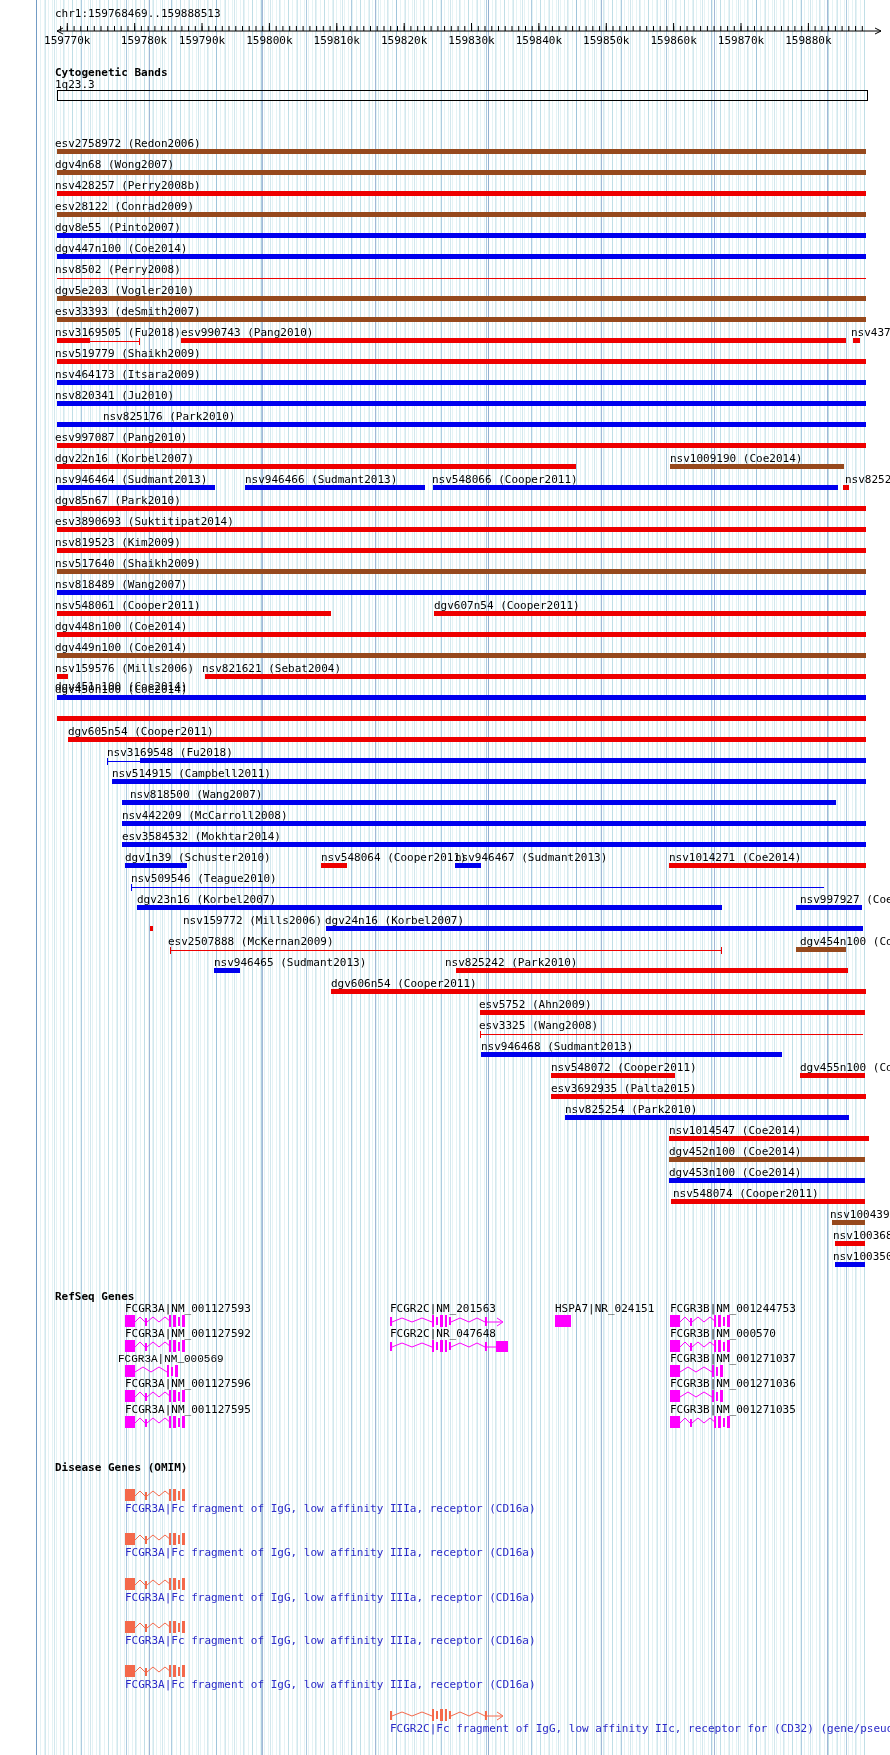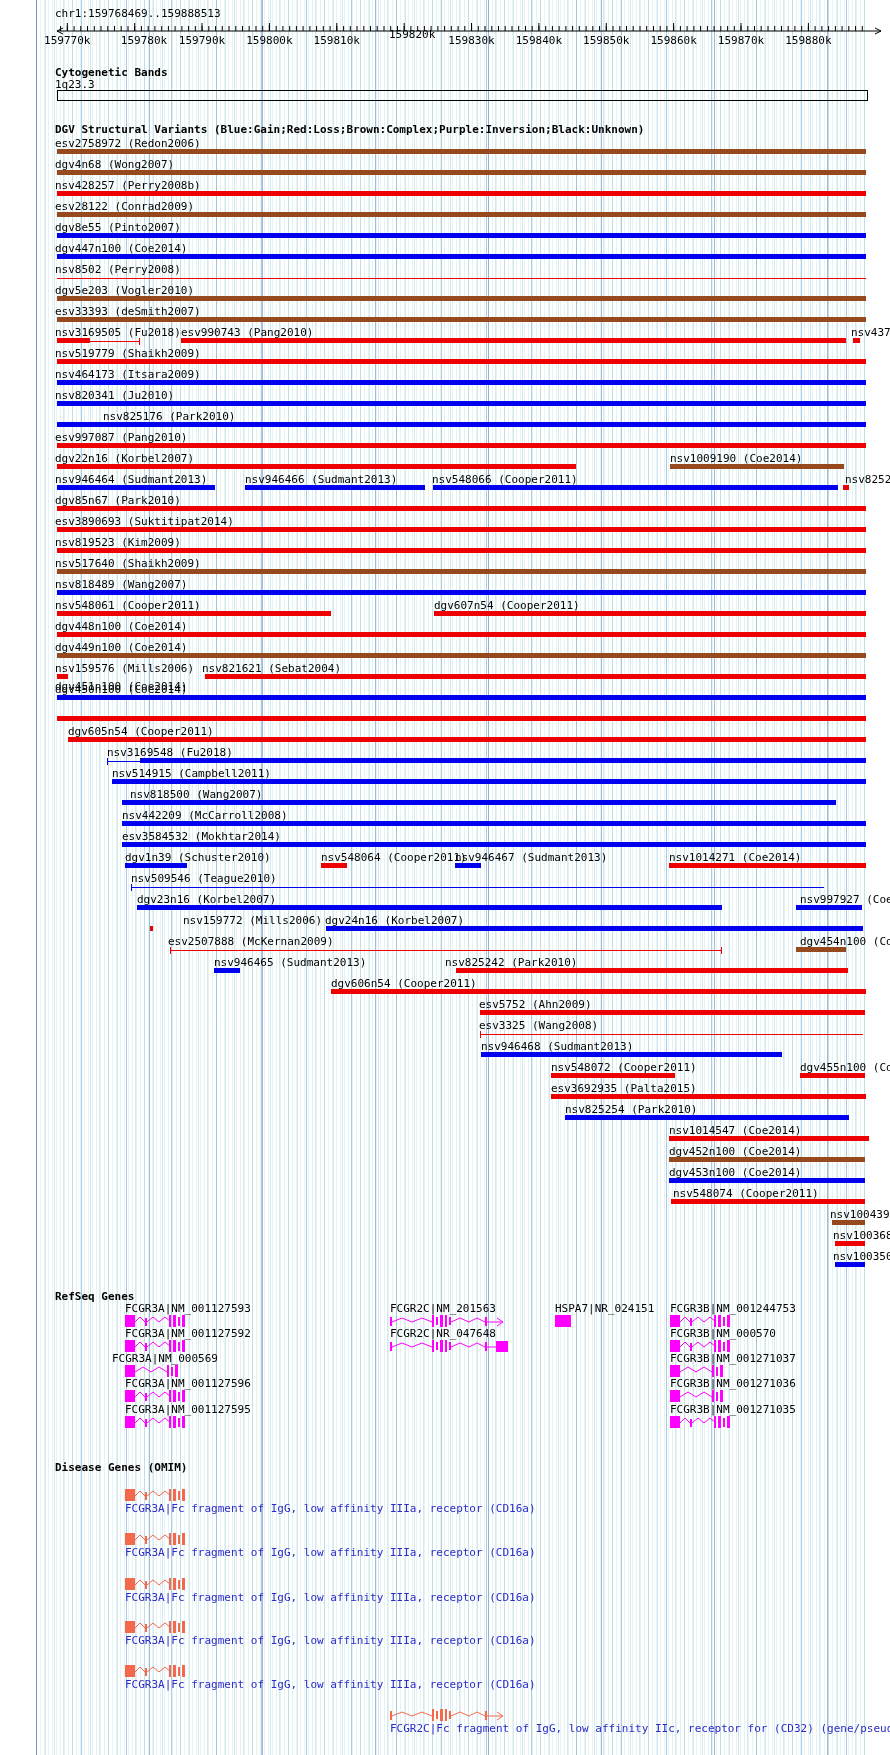--- a/index.html
+++ b/index.html
@@ -160,34 +160,33 @@
       <path d="M673.6 31 V23" stroke="#000000"></path>
       <path d="M741.0 31 V23" stroke="#000000"></path>
       <path d="M808.4 31 V23" stroke="#000000"></path>
     </svg>
   <div id="ruler-labels"></div>
 
   <div class="abs hdr" style="left:55px;top:67px;">Cytogenetic Bands</div>
   <div class="abs" style="left:55px;top:79px;">1q23.3</div>
   <div class="bandbox"></div>
 
-  <div class="abs hdr" style="left:55px;top:124px;">DGV Structural Variants (Blue:Gain;Red:Loss;Brown:Complex;Purple:Inversion;Black:Unknown)</div>
   <div id="dgv-track"></div>
 
   <div class="abs hdr" style="left:55px;top:1291px;">RefSeq Genes</div>
   <div id="refseq-track"></div>
 
   <div class="abs hdr" style="left:55px;top:1462px;">Disease Genes (OMIM)</div>
   <div id="omim-track"></div>
 <div class="abs" style="left: 67.3px; top: 35px; transform: translateX(-50%);">159770k</div>
     <div class="abs" style="left: 144px; top: 35px; transform: translateX(-50%);">159780k</div>
     <div class="abs" style="left: 202.04px; top: 35px; transform: translateX(-50%);">159790k</div>
     <div class="abs" style="left: 269.41px; top: 35px; transform: translateX(-50%);">159800k</div>
     <div class="abs" style="left: 336.78px; top: 35px; transform: translateX(-50%);">159810k</div>
-    <div class="abs" style="left: 404.15px; top: 29px; transform: translateX(-50%); margin-left: 8px;">159820k</div>
+    <div class="abs" style="left: 404.15px; top: 35px; transform: translateX(-50%);">159820k</div>
     <div class="abs" style="left: 471.52px; top: 35px; transform: translateX(-50%);">159830k</div>
     <div class="abs" style="left: 538.89px; top: 35px; transform: translateX(-50%);">159840k</div>
     <div class="abs" style="left: 606.26px; top: 35px; transform: translateX(-50%);">159850k</div>
     <div class="abs" style="left: 673.63px; top: 35px; transform: translateX(-50%);">159860k</div>
     <div class="abs" style="left: 741px; top: 35px; transform: translateX(-50%);">159870k</div>
     <div class="abs" style="left: 808.37px; top: 35px; transform: translateX(-50%);">159880k</div>
     <div class="abs" style="left: 55px; top: 138px;">esv2758972 (Redon2006)</div>
     <div class="bar" style="left: 57px; top: 149px; width: 809px; height: 5px; background: rgb(150, 73, 29);"></div>
     <div class="abs" style="left: 55px; top: 159px;">dgv4n68 (Wong2007)</div>
     <div class="bar" style="left: 57px; top: 170px; width: 809px; height: 5px; background: rgb(150, 73, 29);"></div>
@@ -350,21 +349,21 @@
     <div class="abs" style="left: 125px; top: 1339px; height: 14px;"><svg width="62" height="14" style="position: static;">
         <rect x="0" y="1" width="10" height="12" fill="#FF00FF"></rect>
         <path d="M10 8 L15 3 L20 8" stroke="#FF00FF" fill="none"></path>
         <rect x="20" y="4" width="2" height="8" fill="#FF00FF"></rect>
         <path d="M22 8 L28 3 L34 8 M34 8 L40 3 L46 8" stroke="#FF00FF" fill="none"></path>
         <rect x="44" y="1" width="2" height="12" fill="#FF00FF"></rect>
         <rect x="48" y="1" width="3" height="12" fill="#FF00FF"></rect>
         <rect x="53" y="3" width="2" height="9" fill="#FF00FF"></rect>
         <rect x="57" y="1" width="3" height="12" fill="#FF00FF"></rect>
       </svg></div>
-    <div class="abs" style="left: 112px; top: 1353px;">FCGR3A|NM_000569</div>
+    <div class="abs" style="left: 118px; top: 1353px; font-family: Liberation Mono, monospace;">FCGR3A|NM_000569</div>
     <div class="abs" style="left: 125px; top: 1364px; height: 14px;"><svg width="56" height="14" style="position: static;">
         <rect x="0" y="1" width="10" height="12" fill="#FF00FF"></rect>
         <path d="M10 8 L18 3 L26 8 M26 8 L34 3 L42 8" stroke="#FF00FF" fill="none"></path>
         <rect x="42" y="1" width="2" height="12" fill="#FF00FF"></rect>
         <rect x="46" y="3" width="2" height="9" fill="#FF00FF"></rect>
         <rect x="50" y="1" width="3" height="12" fill="#FF00FF"></rect>
       </svg></div>
     <div class="abs" style="left: 125px; top: 1378px;">FCGR3A|NM_001127596</div>
     <div class="abs" style="left: 125px; top: 1389px; height: 14px;"><svg width="62" height="14" style="position: static;">
         <rect x="0" y="1" width="10" height="12" fill="#FF00FF"></rect>

